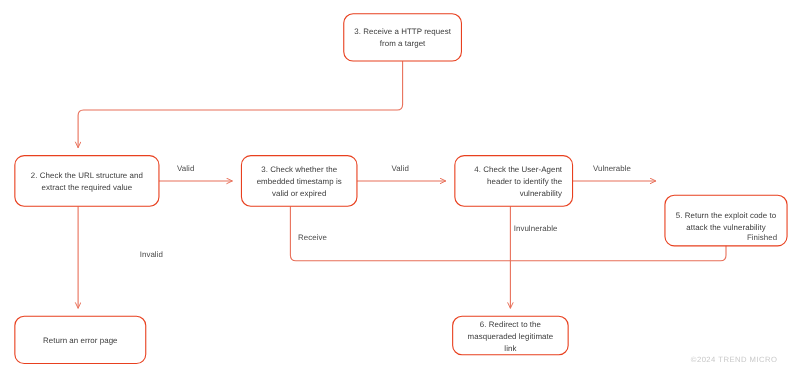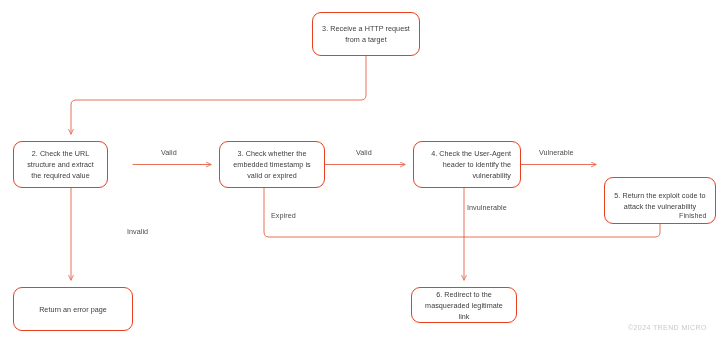--- a/index.html
+++ b/index.html
@@ -91,21 +91,21 @@
 
       <path d="M464,188 L464,280" marker-end="url(#arrowhead)"></path>
 
     </g>
   </svg>
 
   <div class="node-box" style="left:312px; top:12px; width:108px; height:44px;">
     <span class="node-label">3. Receive a HTTP request from a target</span>
   </div>
 
-  <div class="node-box" style="left:13px; top:141px; width:95px; height:47px;">
+  <div class="node-box" style="left:13px; top:141px; width:132px; height:47px;">
     <span class="node-label">2. Check the URL structure and extract the required value</span>
   </div>
 
   <div class="node-box" style="left:219px; top:141px; width:106px; height:47px;">
     <span class="node-label">3. Check whether the embedded timestamp is valid or expired</span>
   </div>
 
   <div class="node-box" style="left:413px; top:141px; width:108px; height:47px;text-align:right;">
     <span class="node-label">4. Check the User-Agent header to identify the vulnerability</span>
   </div>
@@ -123,21 +123,21 @@
   </div>
 
   <div class="edge-label" style="left:161px; top:148px;">Valid</div>
 
   <div class="edge-label" style="left:356px; top:148px;">Valid</div>
 
   <div class="edge-label" style="left:539px; top:148px;">Vulnerable</div>
 
   <div class="edge-label" style="left:89px; top:227px;margin-left:38px;">Invalid</div>
 
-  <div class="edge-label" style="left:271px; top:211px;">Expired</div>
+  <div class="edge-label" style="left:271px; top:211px;">Receive</div>
 
   <div class="edge-label" style="left:467px; top:203px;">Invulnerable</div>
 
   <div class="edge-label" style="left:664px; top:211px;margin-left:15px;">Finished</div>
 
   <div class="watermark" style="left:628px; top:324px;">©2024 TREND MICRO</div>
 
 </div>
 
 </body></html>

